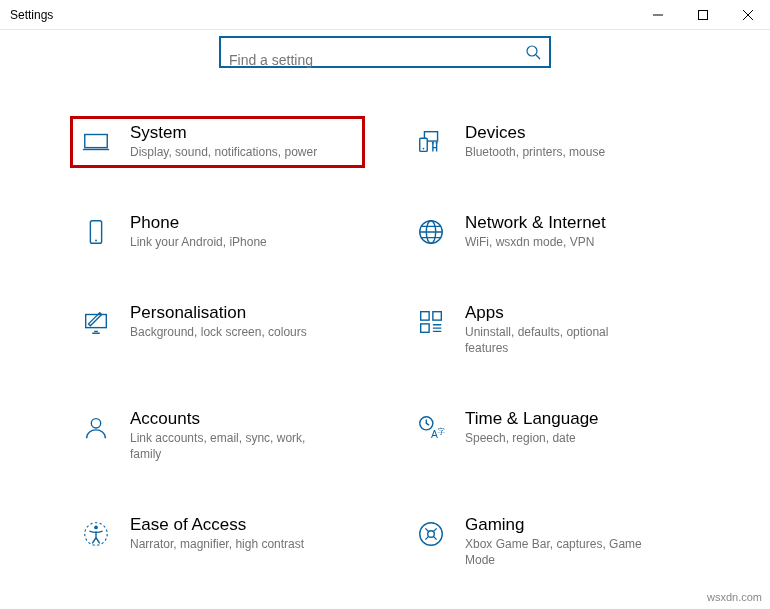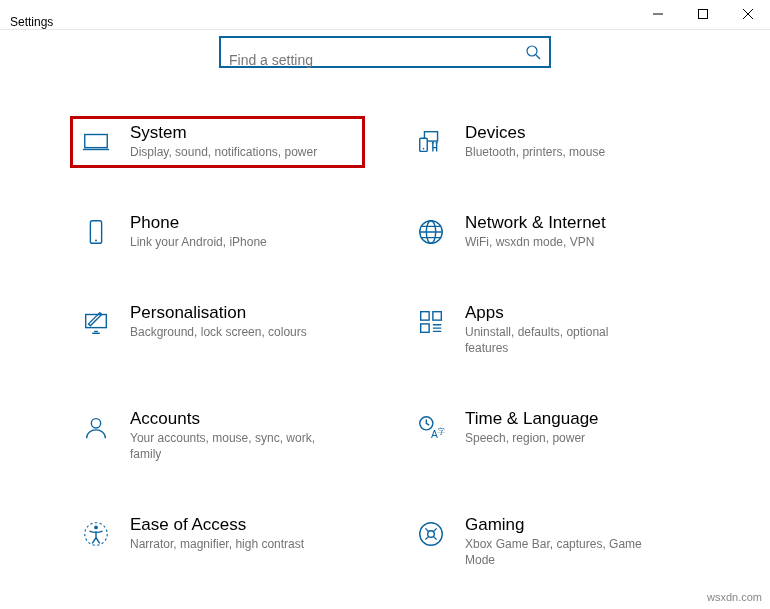--- a/index.html
+++ b/index.html
@@ -1,17 +1,17 @@
 <!DOCTYPE html>
 <html><head>
 <meta charset="utf-8">
 <style>
   * { box-sizing: border-box; margin: 0; padding: 0; }
   body { font-family: "Segoe UI", Arial, sans-serif; background: #fff; width: 770px; height: 609px; overflow: hidden; position: relative; }
-  .titlebar { height: 30px; display: flex; align-items: flex-end; border-bottom: 1px solid #e6e6e6; }
+  .titlebar { height: 30px; display: flex; align-items: center; border-bottom: 1px solid #e6e6e6; }
   .titlebar .title { font-size: 12px; padding-left: 10px; color: #000; }
   .titlebar .spacer { flex: 1; }
   .winbtn { width: 45px; height: 30px; display: flex; align-items: center; justify-content: center; }
   .winbtn svg { display: block; }
   .content { position: relative; padding-top: 6px; }
   .searchwrap { display: flex; justify-content: center; }
   .searchbox { width: 332px; height: 32px; border: 2px solid #0a64a0; display: flex; align-items: center; padding: 0 8px; }
   .searchbox input { flex: 1; border: none; outline: none; font-size: 14px; color: #333; background: transparent; margin-top: 15px; }
   .searchbox input::placeholder { color: #767676; }
   .searchicon { width: 16px; height: 16px; color: #0a64a0; }
@@ -143,35 +143,35 @@
       </div>
       <div class="category">
         <div class="caticon">
           <svg viewBox="0 0 32 32">
             <circle cx="16" cy="11" r="5" fill="none" stroke="currentColor" stroke-width="1.5"></circle>
             <path d="M6 27 c0-6 5-9 10-9 s10 3 10 9" fill="none" stroke="currentColor" stroke-width="1.5"></path>
           </svg>
         </div>
         <div class="cattext">
           <div class="cattitle">Accounts</div>
-          <div class="catdesc">Your accounts, mouse, sync, work, family</div>
+          <div class="catdesc">Link accounts, email, sync, work, family</div>
         </div>
       </div>
       <div class="category">
         <div class="caticon">
           <svg viewBox="0 0 32 32">
             <circle cx="11" cy="11" r="7" fill="none" stroke="currentColor" stroke-width="1.5"></circle>
             <path d="M11 7 v4 l3 2" stroke="currentColor" stroke-width="1.5" fill="none"></path>
             <text x="16" y="27" font-size="11" fill="currentColor" font-family="Arial">A</text>
             <text x="23" y="22" font-size="8" fill="currentColor" font-family="Arial">字</text>
           </svg>
         </div>
         <div class="cattext">
           <div class="cattitle">Time &amp; Language</div>
-          <div class="catdesc">Speech, region, power</div>
+          <div class="catdesc">Speech, region, date</div>
         </div>
       </div>
       <div class="category">
         <div class="caticon">
           <svg viewBox="0 0 32 32">
             <circle cx="16" cy="16" r="12" fill="none" stroke="currentColor" stroke-width="1.2" stroke-dasharray="2.5 2.5"></circle>
             <circle cx="16" cy="9" r="2" fill="currentColor"></circle>
             <path d="M9 13 c4 1.5 10 1.5 14 0 M16 13 v7 M16 20 l-4 6 M16 20 l4 6" stroke="currentColor" stroke-width="1.5" fill="none"></path>
           </svg>
         </div>

